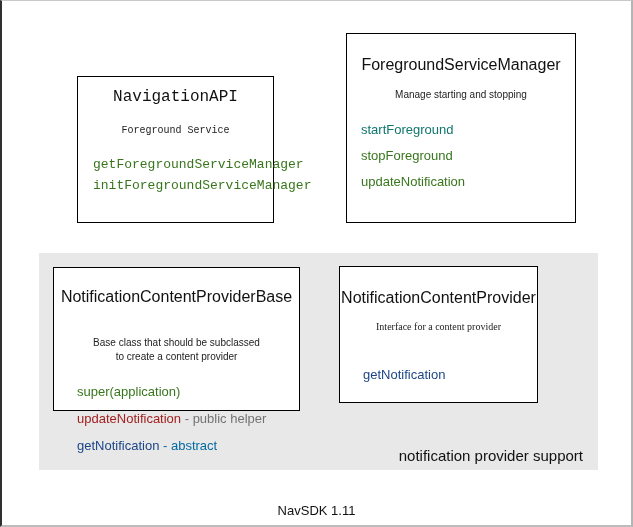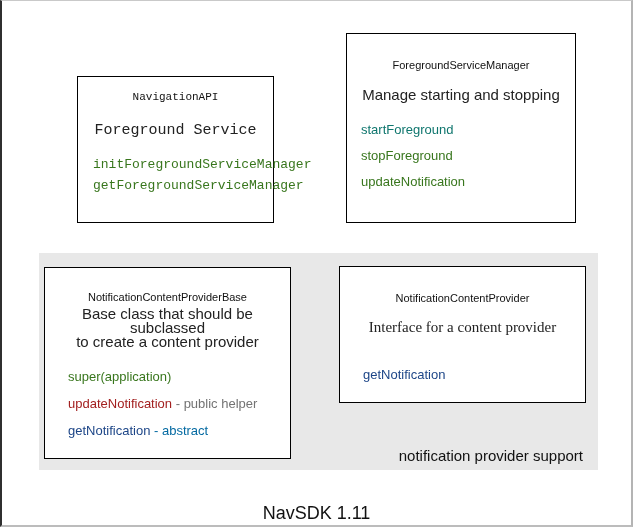--- a/index.html
+++ b/index.html
@@ -18,67 +18,67 @@
   }
   .panel-label{
     position:absolute;right:15px;bottom:6px;
     font-size:15px;color:#111111;white-space:nowrap;
   }
   .cbox{
     position:absolute;background:#ffffff;border:1.5px solid #000000;box-sizing:border-box;
   }
   .box1{left:75px;top:75px;width:197px;height:147px;font-family:Liberation Mono, monospace;}
   .box2{left:344px;top:32px;width:230px;height:190px;}
-  .box3{left:42px;top:266px;width:247px;height:192px;}
-  .box4{left:337px;top:265px;width:247px;height:137px;}
+  .box3{left:51px;top:266px;width:247px;height:144px;}
+  .box4{left:337px;top:265px;width:199px;height:137px;}
   .cbox .title{
-    font-size:11px;line-height:20px;text-align:center;white-space:nowrap;color:#111111;
+    font-size:16px;line-height:20px;text-align:center;white-space:nowrap;color:#111111;
   }
   .box1 .title{margin-top:10px;}
   .box2 .title{margin-top:21px;}
   .box3 .title{margin-top:19px;}
   .box4 .title{margin-top:21px;}
   .cbox .desc{
-    font-size:15px;line-height:14px;text-align:center;color:#222222;
+    font-size:10px;line-height:14px;text-align:center;color:#222222;
   }
   .box1 .desc{margin-top:17px;}
   .box2 .desc{margin-top:13px;}
-  .box3 .desc{margin-top:0;}
+  .box3 .desc{margin-top:29px;}
   .box4 .desc{margin-top:12px;font-family:Liberation Serif, serif;}
   .methods{font-size:13px;line-height:15px;}
   .box1 .methods{margin-top:19px;padding-left:15px;}
   .box2 .methods{margin-top:20px;padding-left:14px;}
   .box3 .methods{margin-top:20px;padding-left:23px;}
   .box4 .methods{margin-top:33px;padding-left:23px;}
   .method{white-space:nowrap;}
   .box1 .method{margin-bottom:6px;}
   .box2 .method{margin-bottom:11px;}
   .box3 .method{margin-bottom:12px;}
   .caption{
     position:absolute;left:0;right:0;top:502px;text-align:center;
-    font-size:18px;color:#111111;
+    font-size:13px;color:#111111;
   }
 </style>
 </head>
 <body>
 
 <div class="canvas">
 
   <div class="panel">
     <div class="panel-label">notification provider support</div>
   </div>
 
   <div class="cbox box1">
     <div class="title">NavigationAPI</div>
     <div class="desc">
       <div>Foreground Service</div>
     </div>
     <div class="methods">
+      <div class="method"><span style="color: rgb(56, 118, 29);">getForegroundServiceManager</span></div>
       <div class="method"><span style="color: rgb(56, 118, 29);">initForegroundServiceManager</span></div>
-      <div class="method"><span style="color: rgb(56, 118, 29);">getForegroundServiceManager</span></div>
     </div>
   </div>
 
   <div class="cbox box2">
     <div class="title">ForegroundServiceManager</div>
     <div class="desc">
       <div>Manage starting and stopping</div>
     </div>
     <div class="methods">
       <div class="method"><span style="color: #0f766e;">startForeground</span></div>

